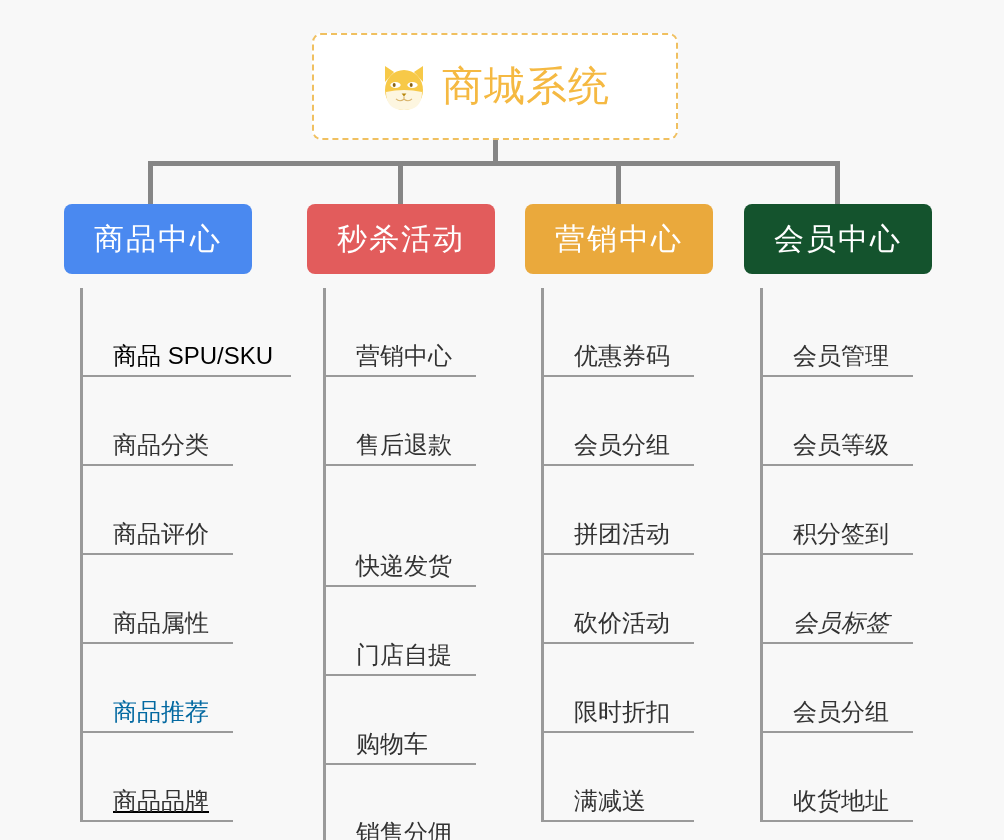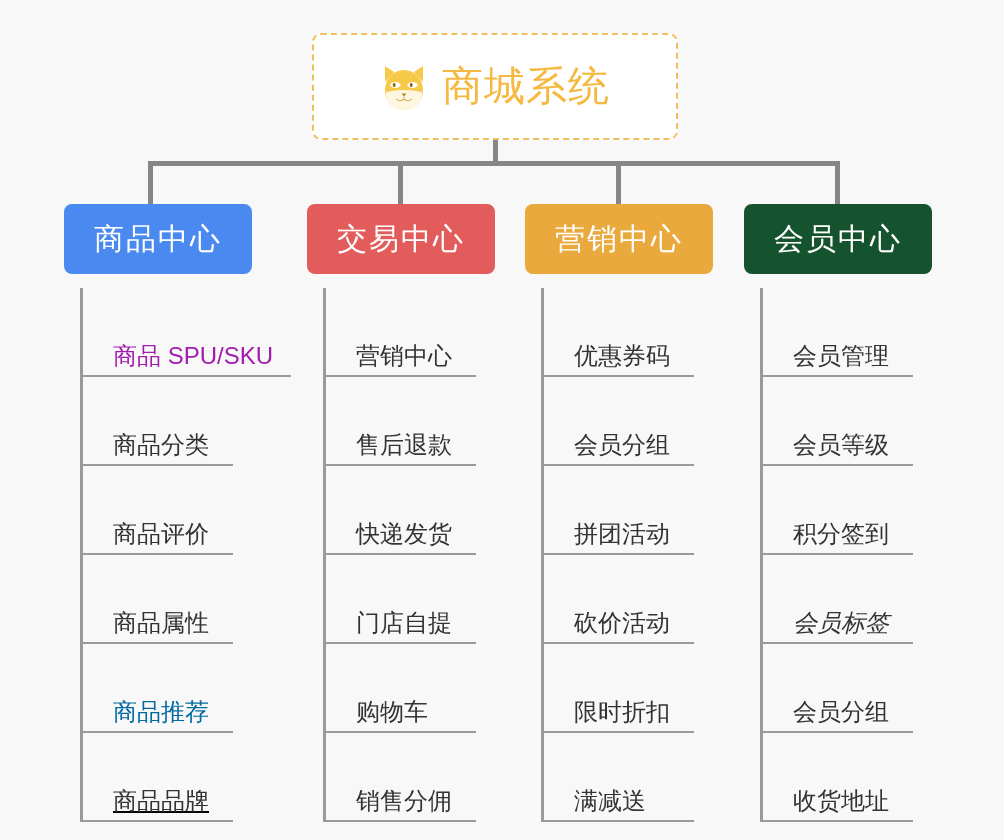--- a/index.html
+++ b/index.html
@@ -155,21 +155,21 @@
   <div class="conn conn-drop c1" style="background: rgb(134, 134, 134);"></div>
   <div class="conn conn-drop c2" style="background: rgb(134, 134, 134);"></div>
   <div class="conn conn-drop c3" style="background: rgb(134, 134, 134);"></div>
 
   <div class="column c0">
     <div class="cat-box" style="background: rgb(74, 137, 240);">
       <span>商品中心</span>
     </div>
     <div class="leaf-list" style="border-left-color: rgb(154, 154, 154);">
       <div class="leaf-item" style="border-bottom-color: rgb(154, 154, 154);">
-          <span class="leaf-label" style="color: #a21caf;">商品 SPU/SKU</span>
+          <span class="leaf-label" style="color: #000000;">商品 SPU/SKU</span>
         </div>
       <div class="leaf-item" style="border-bottom-color: rgb(154, 154, 154);">
           <span class="leaf-label" style="color: rgb(51, 51, 51);">商品分类</span>
         </div>
       <div class="leaf-item" style="border-bottom-color: rgb(154, 154, 154);">
           <span class="leaf-label" style="color: rgb(51, 51, 51);">商品评价</span>
         </div>
       <div class="leaf-item" style="border-bottom-color: rgb(154, 154, 154);">
           <span class="leaf-label" style="color: rgb(51, 51, 51);">商品属性</span>
         </div>
@@ -177,30 +177,30 @@
           <span class="leaf-label" style="color: #0369a1;">商品推荐</span>
         </div>
       <div class="leaf-item" style="border-bottom-color: rgb(154, 154, 154); text-decoration: underline;">
           <span class="leaf-label" style="color: rgb(51, 51, 51);">商品品牌</span>
         </div>
     </div>
   </div>
 
   <div class="column c1">
     <div class="cat-box" style="background: rgb(226, 92, 92);">
-      <span>交易中心</span>
+      <span>秒杀活动</span>
     </div>
     <div class="leaf-list" style="border-left-color: rgb(154, 154, 154);">
       <div class="leaf-item" style="border-bottom-color: rgb(154, 154, 154);">
           <span class="leaf-label" style="color: rgb(51, 51, 51);">营销中心</span>
         </div>
       <div class="leaf-item" style="border-bottom-color: rgb(154, 154, 154);">
           <span class="leaf-label" style="color: rgb(51, 51, 51);">售后退款</span>
         </div>
-      <div class="leaf-item" style="border-bottom-color: rgb(154, 154, 154);">
+      <div class="leaf-item" style="border-bottom-color: rgb(154, 154, 154); margin-top: 32px;">
           <span class="leaf-label" style="color: rgb(51, 51, 51);">快递发货</span>
         </div>
       <div class="leaf-item" style="border-bottom-color: rgb(154, 154, 154);">
           <span class="leaf-label" style="color: rgb(51, 51, 51);">门店自提</span>
         </div>
       <div class="leaf-item" style="border-bottom-color: rgb(154, 154, 154);">
           <span class="leaf-label" style="color: rgb(51, 51, 51);">购物车</span>
         </div>
       <div class="leaf-item" style="border-bottom-color: rgb(154, 154, 154);">
           <span class="leaf-label" style="color: rgb(51, 51, 51);">销售分佣</span>

